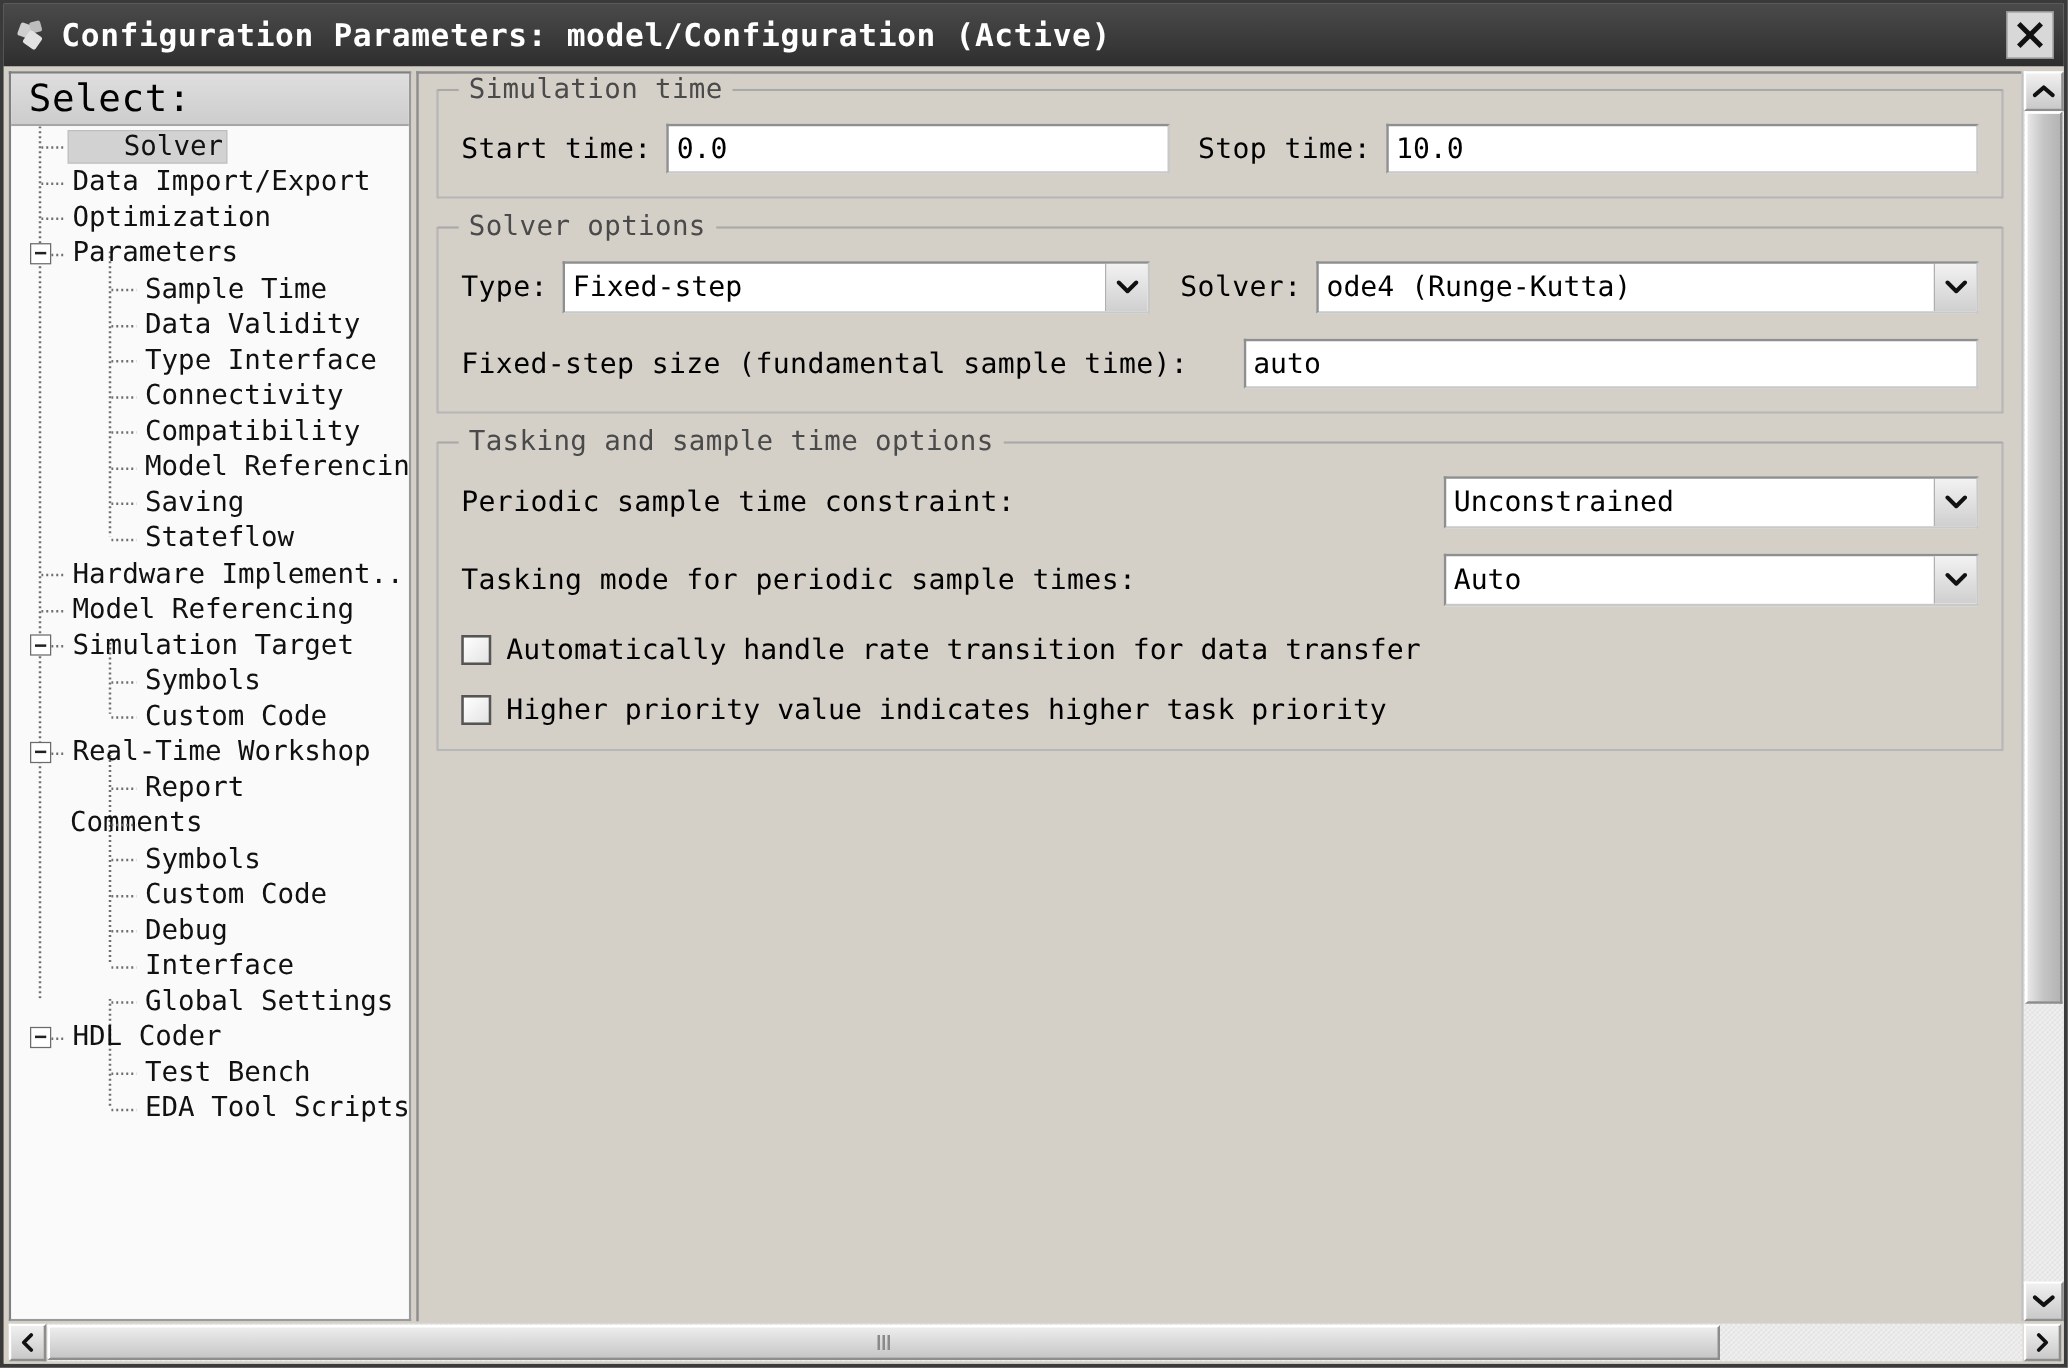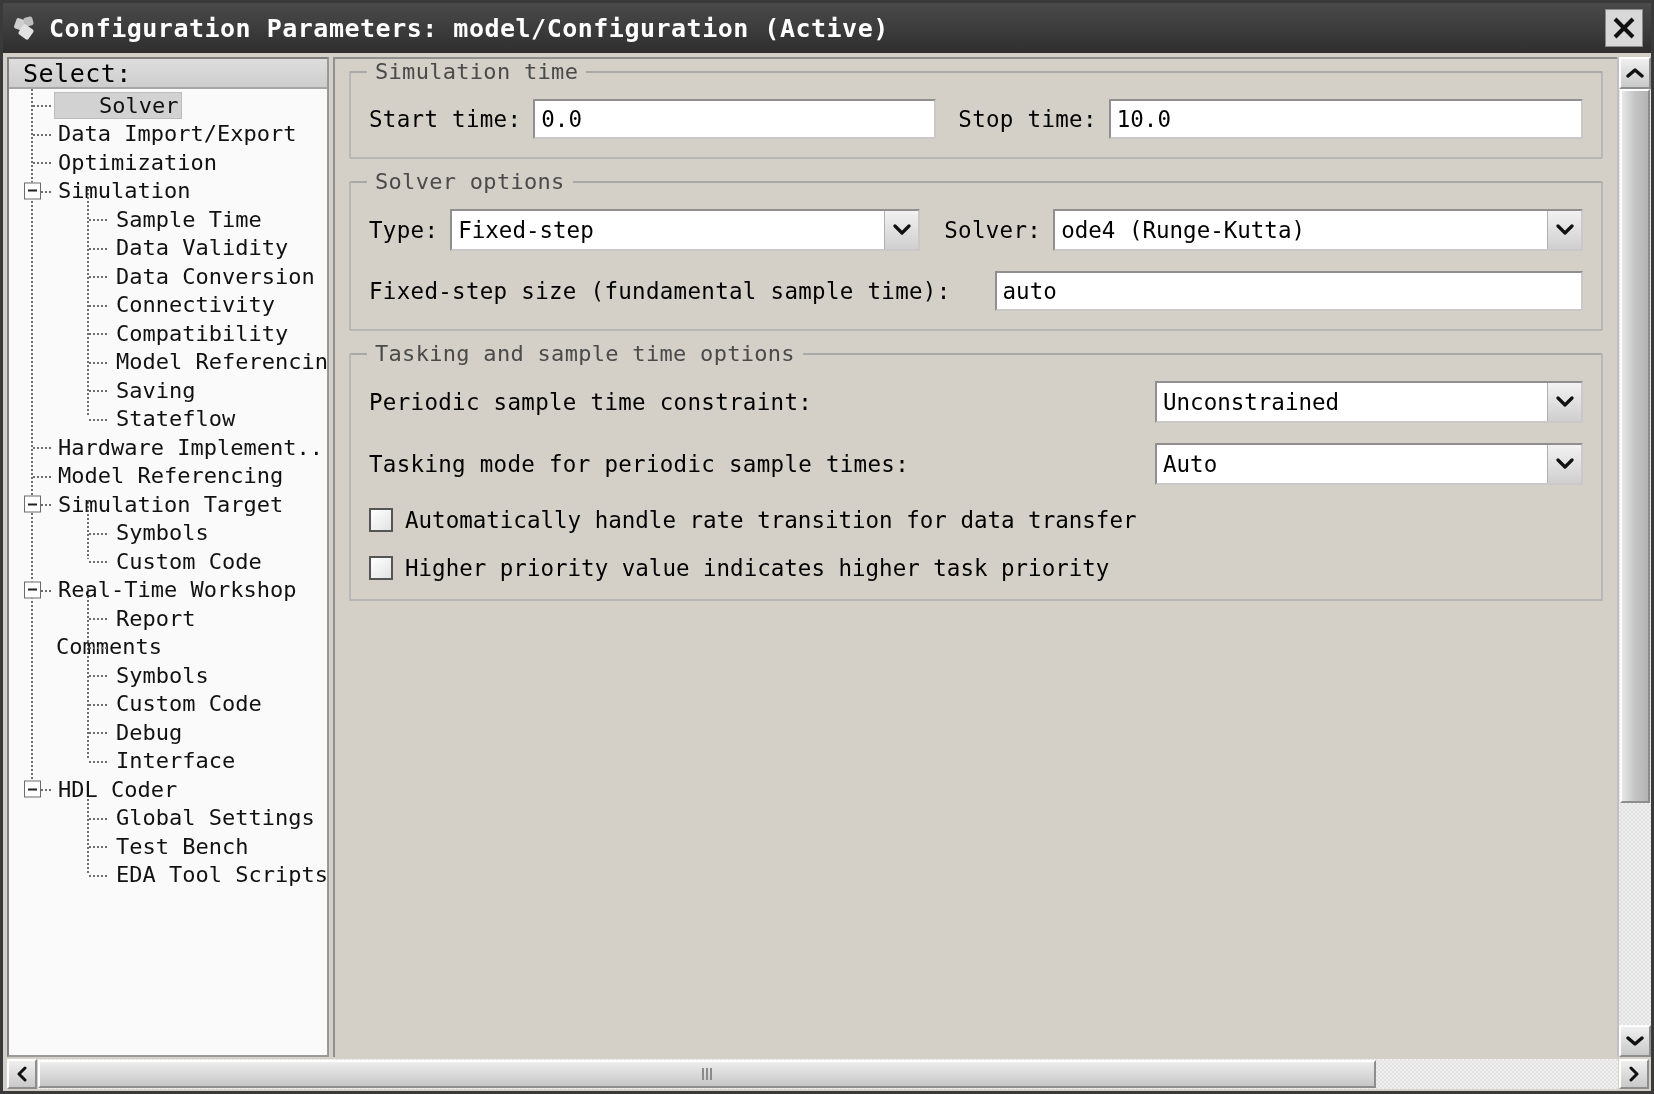--- a/index.html
+++ b/index.html
@@ -81,27 +81,27 @@
     flex: 0 0 auto;
     display: flex;
     flex-direction: column;
     border: 2px solid #9a9a9a;
     border-top-color: #7f7f7f;
     border-left-color: #7f7f7f;
     background: #ffffff;
     margin-right: 4px;
   }
   .select-header {
-    height: 30px;
+    height: 42px;
     background: linear-gradient(180deg,#dedede 0%, #cdcdcd 100%);
     border-bottom: 2px solid #a6a6a6;
     display: flex;
     align-items: center;
     padding-left: 14px;
-    font-size: 25px;
+    font-size: 30px;
     color: #000;
     flex: 0 0 auto;
     letter-spacing: .5px;
   }
   .tree {
     flex: 1 1 auto;
     overflow: hidden;
     background: #fafafa;
     padding-top: 2px;
     position: relative;
@@ -377,33 +377,33 @@
             <span class="elbow" style="left: 24px; width: 18px;"></span>
             <span class="tree-label" style="margin-left: 46px;">Data Import/Export</span>
           </div>
           <div class="tree-row" style="position: relative;">
             <span class="elbow" style="left: 24px; width: 18px;"></span>
             <span class="tree-label" style="margin-left: 46px;">Optimization</span>
           </div>
           <div class="tree-row" style="position: relative;">
             <span class="elbow" style="left: 24px; width: 18px;"></span>
             <span class="pmbox" style="left: 15px;"></span>
-            <span class="tree-label" style="margin-left: 46px;">Simulation</span>
+            <span class="tree-label" style="margin-left: 46px;">Parameters</span>
           </div>
           <div class="tree-row" style="position: relative;">
             <span class="elbow" style="left: 80px; width: 20px;"></span>
             <span class="tree-label" style="margin-left: 104px;">Sample Time</span>
           </div>
           <div class="tree-row" style="position: relative;">
             <span class="elbow" style="left: 80px; width: 20px;"></span>
             <span class="tree-label" style="margin-left: 104px;">Data Validity</span>
           </div>
           <div class="tree-row" style="position: relative;">
             <span class="elbow" style="left: 80px; width: 20px;"></span>
-            <span class="tree-label" style="margin-left: 104px;">Data Conversion</span>
+            <span class="tree-label" style="margin-left: 104px;">Type Interface</span>
           </div>
           <div class="tree-row" style="position: relative;">
             <span class="elbow" style="left: 80px; width: 20px;"></span>
             <span class="tree-label" style="margin-left: 104px;">Connectivity</span>
           </div>
           <div class="tree-row" style="position: relative;">
             <span class="elbow" style="left: 80px; width: 20px;"></span>
             <span class="tree-label" style="margin-left: 104px;">Compatibility</span>
           </div>
           <div class="tree-row" style="position: relative;">
@@ -462,27 +462,27 @@
           </div>
           <div class="tree-row" style="position: relative;">
             <span class="elbow" style="left: 80px; width: 20px;"></span>
             <span class="tree-label" style="margin-left: 104px;">Debug</span>
           </div>
           <div class="tree-row" style="position: relative;">
             <span class="elbow" style="left: 80px; width: 20px;"></span>
             <span class="tree-label" style="margin-left: 104px;">Interface</span>
           </div>
           <div class="tree-row" style="position: relative;">
+            <span class="elbow" style="left: 80px; width: 20px;"></span>
+            <span class="tree-label" style="margin-left: 104px;">Global Settings</span>
+          </div>
+          <div class="tree-row" style="position: relative;">
             <span class="elbow" style="left: 24px; width: 18px;"></span>
             <span class="pmbox" style="left: 15px;"></span>
             <span class="tree-label" style="margin-left: 46px;">HDL Coder</span>
-          </div>
-          <div class="tree-row" style="position: relative;">
-            <span class="elbow" style="left: 80px; width: 20px;"></span>
-            <span class="tree-label" style="margin-left: 104px;">Global Settings</span>
           </div>
           <div class="tree-row" style="position: relative;">
             <span class="elbow" style="left: 80px; width: 20px;"></span>
             <span class="tree-label" style="margin-left: 104px;">Test Bench</span>
           </div>
           <div class="tree-row" style="position: relative;">
             <span class="elbow" style="left: 80px; width: 20px;"></span>
             <span class="tree-label" style="margin-left: 104px;">EDA Tool Scripts</span>
           </div>
         </div>

